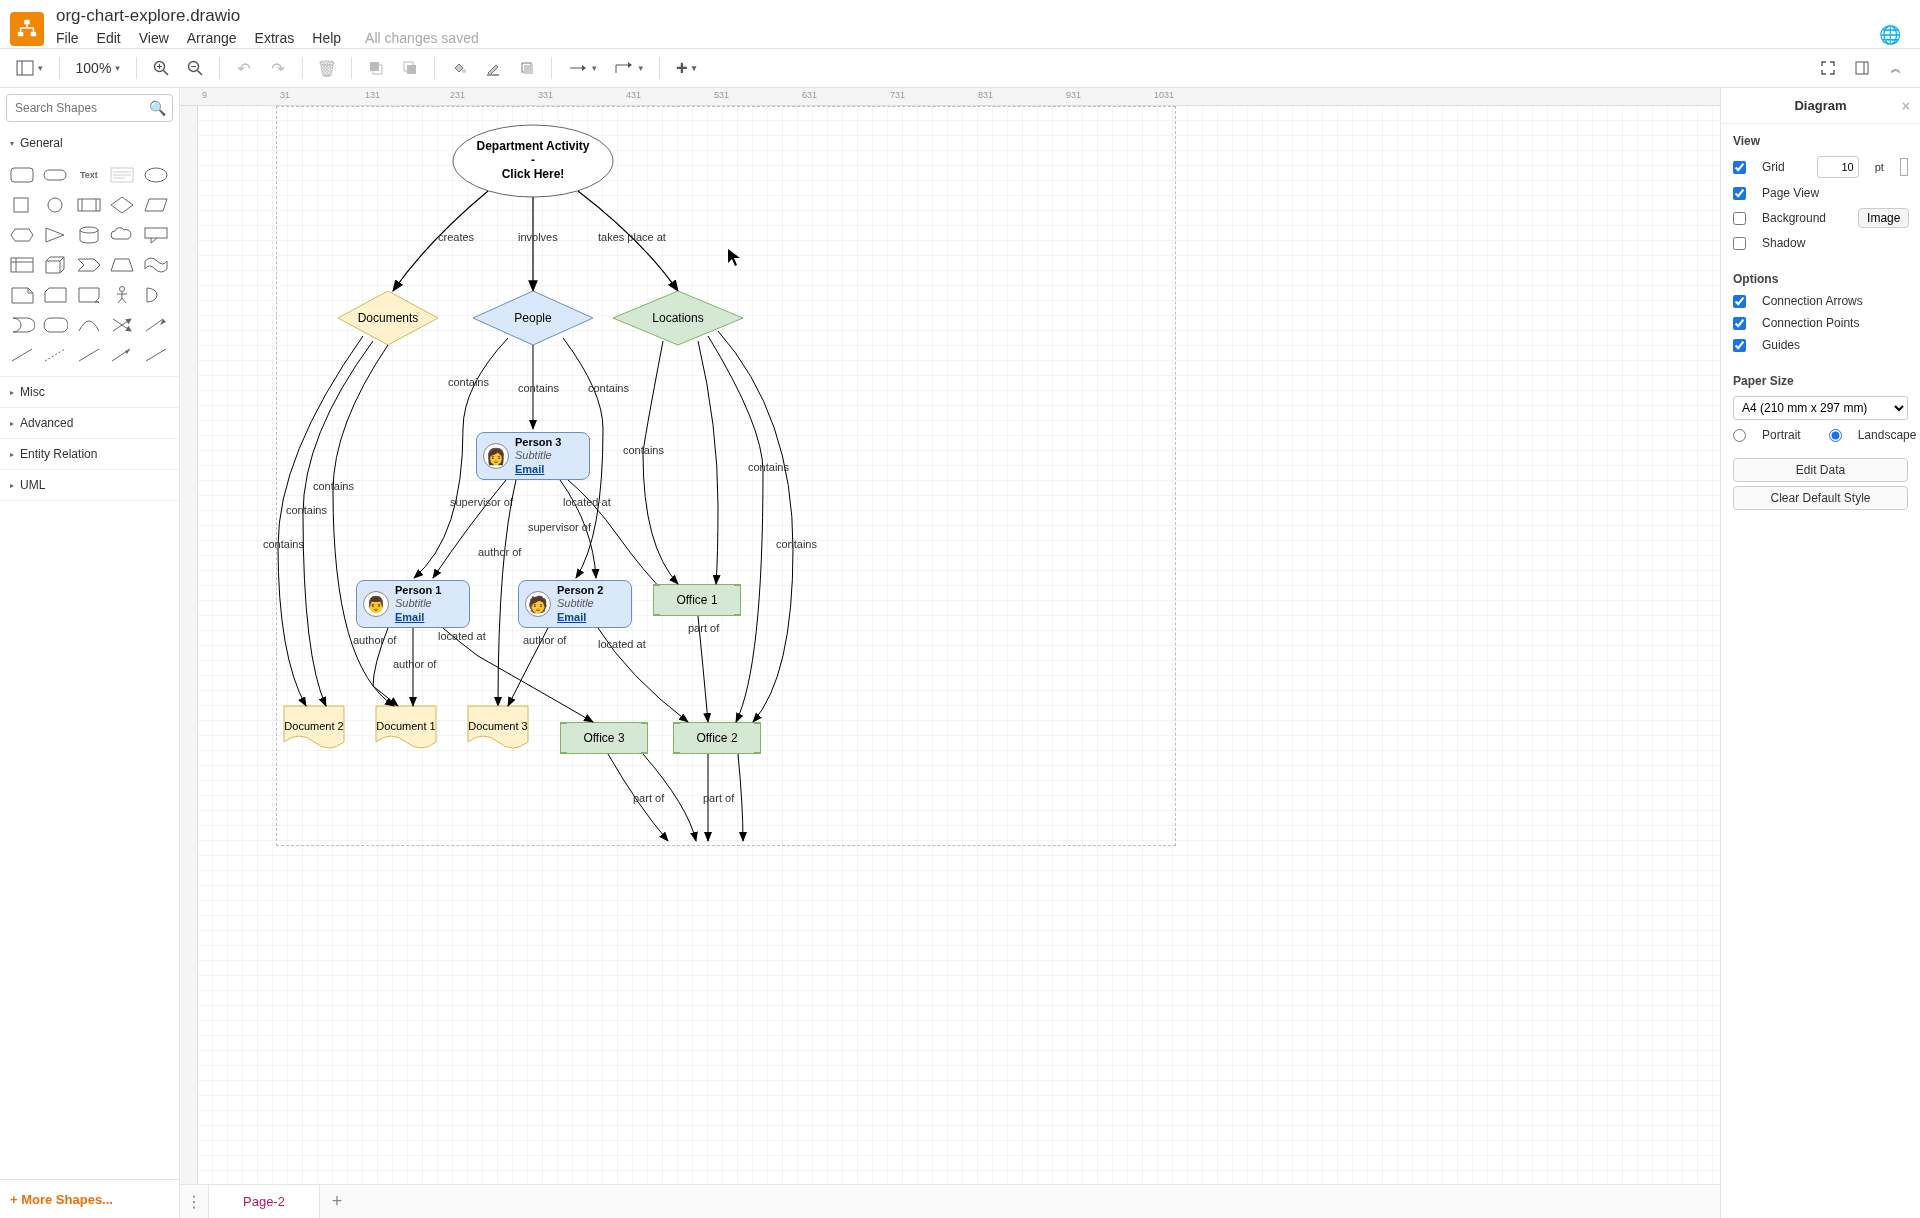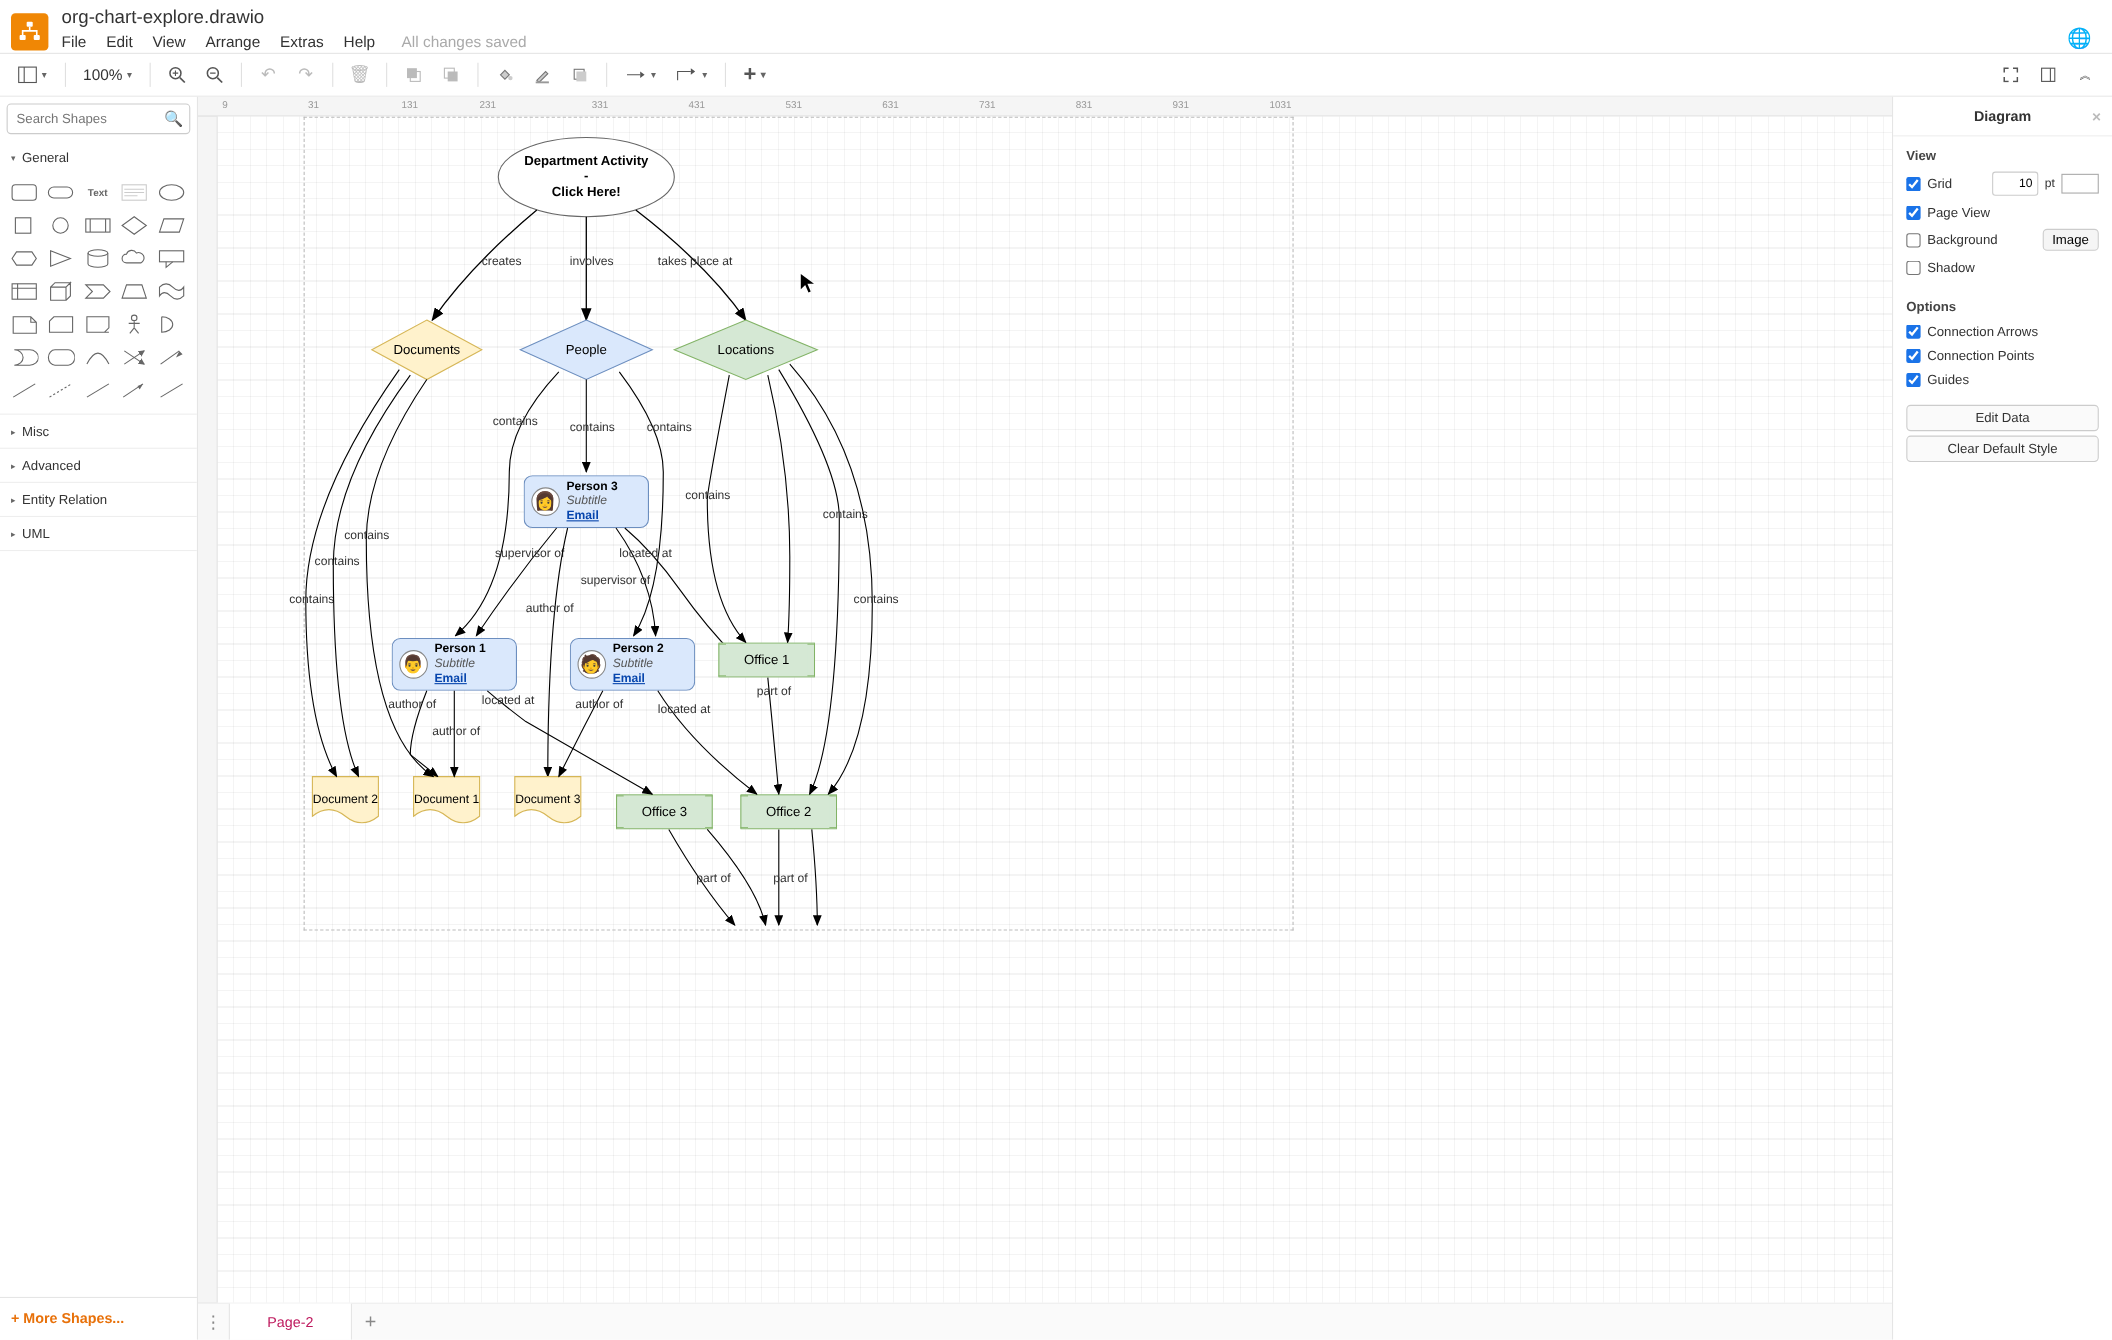--- a/index.html
+++ b/index.html
@@ -62,21 +62,21 @@
 .tab-menu { width: 28px; text-align: center; color: #888; cursor: pointer; }
 .tab { padding: 0 34px; height: 100%; display: flex; align-items: center; border-right: 1px solid #e5e5e5; border-left: 1px solid #e5e5e5; background: #fff; color: #be185d; font-size: 13px; font-weight: 500; }
 .tab-add { width: 34px; text-align: center; color: #888; font-size: 18px; cursor: pointer; }
 
 
 .sidebar-right { width: 200px; border-left: 1px solid #e5e5e5; background: #fff; font-size: 13px; color: #333; overflow: auto; }
 .rp-title { text-align: center; font-weight: 600; padding: 10px 0; position: relative; border-bottom: 1px solid #eee; }
 .rp-close { position: absolute; right: 10px; top: 10px; color: #bbb; font-size: 14px; cursor: pointer; }
 .rp-sect { padding: 10px 12px 4px 12px; }
 .rp-label { font-weight: 600; font-size: 12px; color: #444; margin-bottom: 8px; }
-.rp-row { display: flex; align-items: center; margin-bottom: 8px; gap: 6px; font-size: 12px; }
+.rp-row { display: flex; align-items: center; margin-bottom: 8px; gap: 16px; font-size: 12px; }
 .rp-row input[type=checkbox], .rp-row input[type=radio] { accent-color: #1a73e8; }
 .rp-input { width: 42px; height: 22px; border: 1px solid #ccc; border-radius: 3px; font-size: 11px; text-align: right; padding-right: 4px; }
 .rp-btn { border: 1px solid #ccc; border-radius: 4px; padding: 2px 8px; font-size: 12px; background: #f5f5f5; cursor: pointer; }
 .rp-swat { width: 34px; height: 18px; border: 1px solid #aaa; background: #fff; }
 .rp-select { width: 100%; height: 24px; border: 1px solid #ccc; border-radius: 3px; background: #fff; font-size: 12px; padding: 0 4px; }
 .rp-full-btn { width: calc(100% - 24px); margin: 4px 12px; padding: 4px 0; border: 1px solid #ccc; border-radius: 4px; background: #fafafa; font-size: 12px; text-align: center; cursor: pointer; }
 
 
 .person-card { border: 1px solid #6c8ebf; background: #dae8fc; border-radius: 8px; width: 100%; height: 100%; display: flex; align-items: center; padding: 4px 6px; gap: 6px; font-size: 11px; }
 .person-card .avatar { width: 26px; height: 26px; border-radius: 50%; background: #fff; border: 1px solid #888; display:flex; align-items:center; justify-content:center; font-size:16px; }
@@ -457,21 +457,21 @@
           </div>
       </div>
       <div class="more-shapes"><a href="#">+ More Shapes...</a></div>
     </div>
 
     <div class="canvas-wrap">
       <div class="ruler-h">
         <span class="tick" style="left:22px">9</span>
         <span class="tick" style="left:100px">31</span>
         <span class="tick" style="left:185px">131</span>
-        <span class="tick" style="left:256px">231</span>
+        <span class="tick" style="left:270px">231</span>
         <span class="tick" style="left:358px">331</span>
         <span class="tick" style="left:446px">431</span>
         <span class="tick" style="left:534px">531</span>
         <span class="tick" style="left:622px">631</span>
         <span class="tick" style="left:710px">731</span>
         <span class="tick" style="left:798px">831</span>
         <span class="tick" style="left:886px">931</span>
         <span class="tick" style="left:974px">1031</span>
       </div>
       <div class="canvas-inner">
@@ -662,19 +662,29 @@
         <div class="rp-row">
             <input type="checkbox" checked="" style="">
             <span>Connection Points</span>
           </div>
         <div class="rp-row">
             <input type="checkbox" checked="" style="">
             <span>Guides</span>
           </div>
       </div>
 
+      <div class="rp-sect">
+        <div class="rp-label">Paper Size</div>
+        <select class="rp-select"><option>A4 (210 mm x 297 mm)</option></select>
+        <div class="rp-row" style="margin-top:8px">
+          <input type="radio" name="orient" style="">
+            <span>Portrait</span>
+          <input type="radio" name="orient" checked="" style="margin-left: 12px;">
+            <span>Landscape</span>
+        </div>
+      </div>
 
       <div class="rp-full-btn">Edit Data</div>
       <div class="rp-full-btn">Clear Default Style</div>
     </div>
 
   </div>
 </div>
 
 </body></html>

